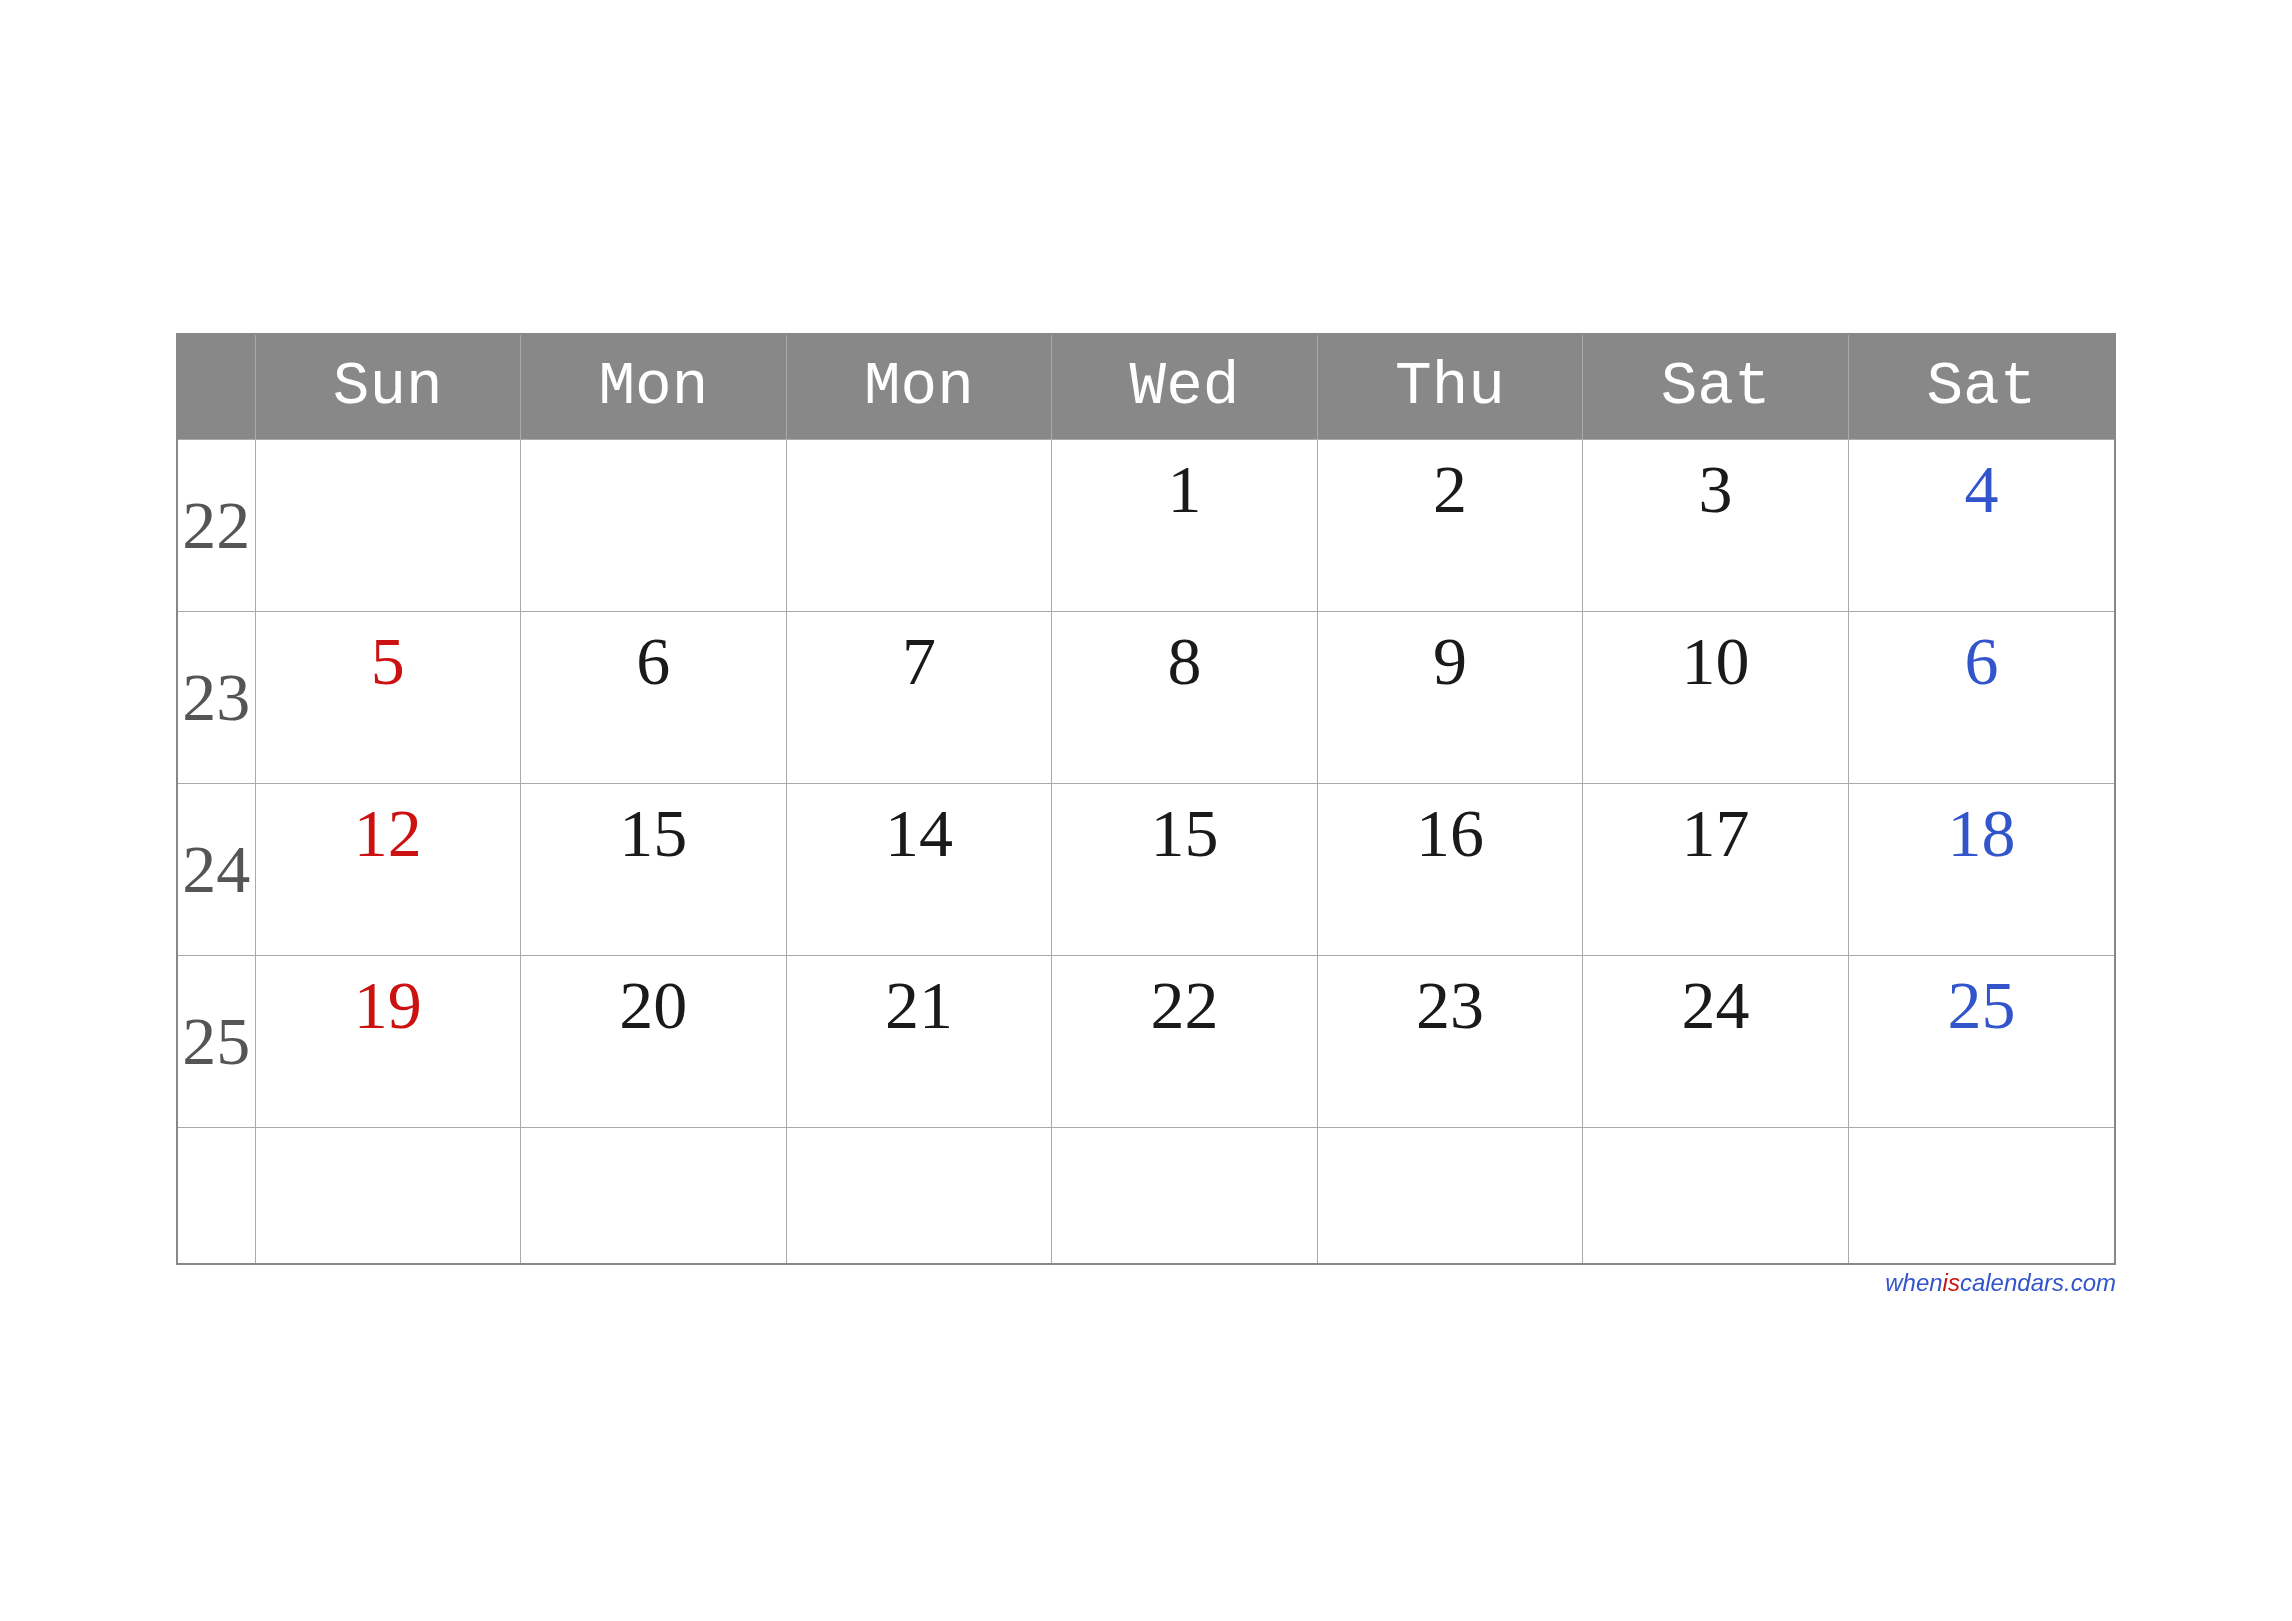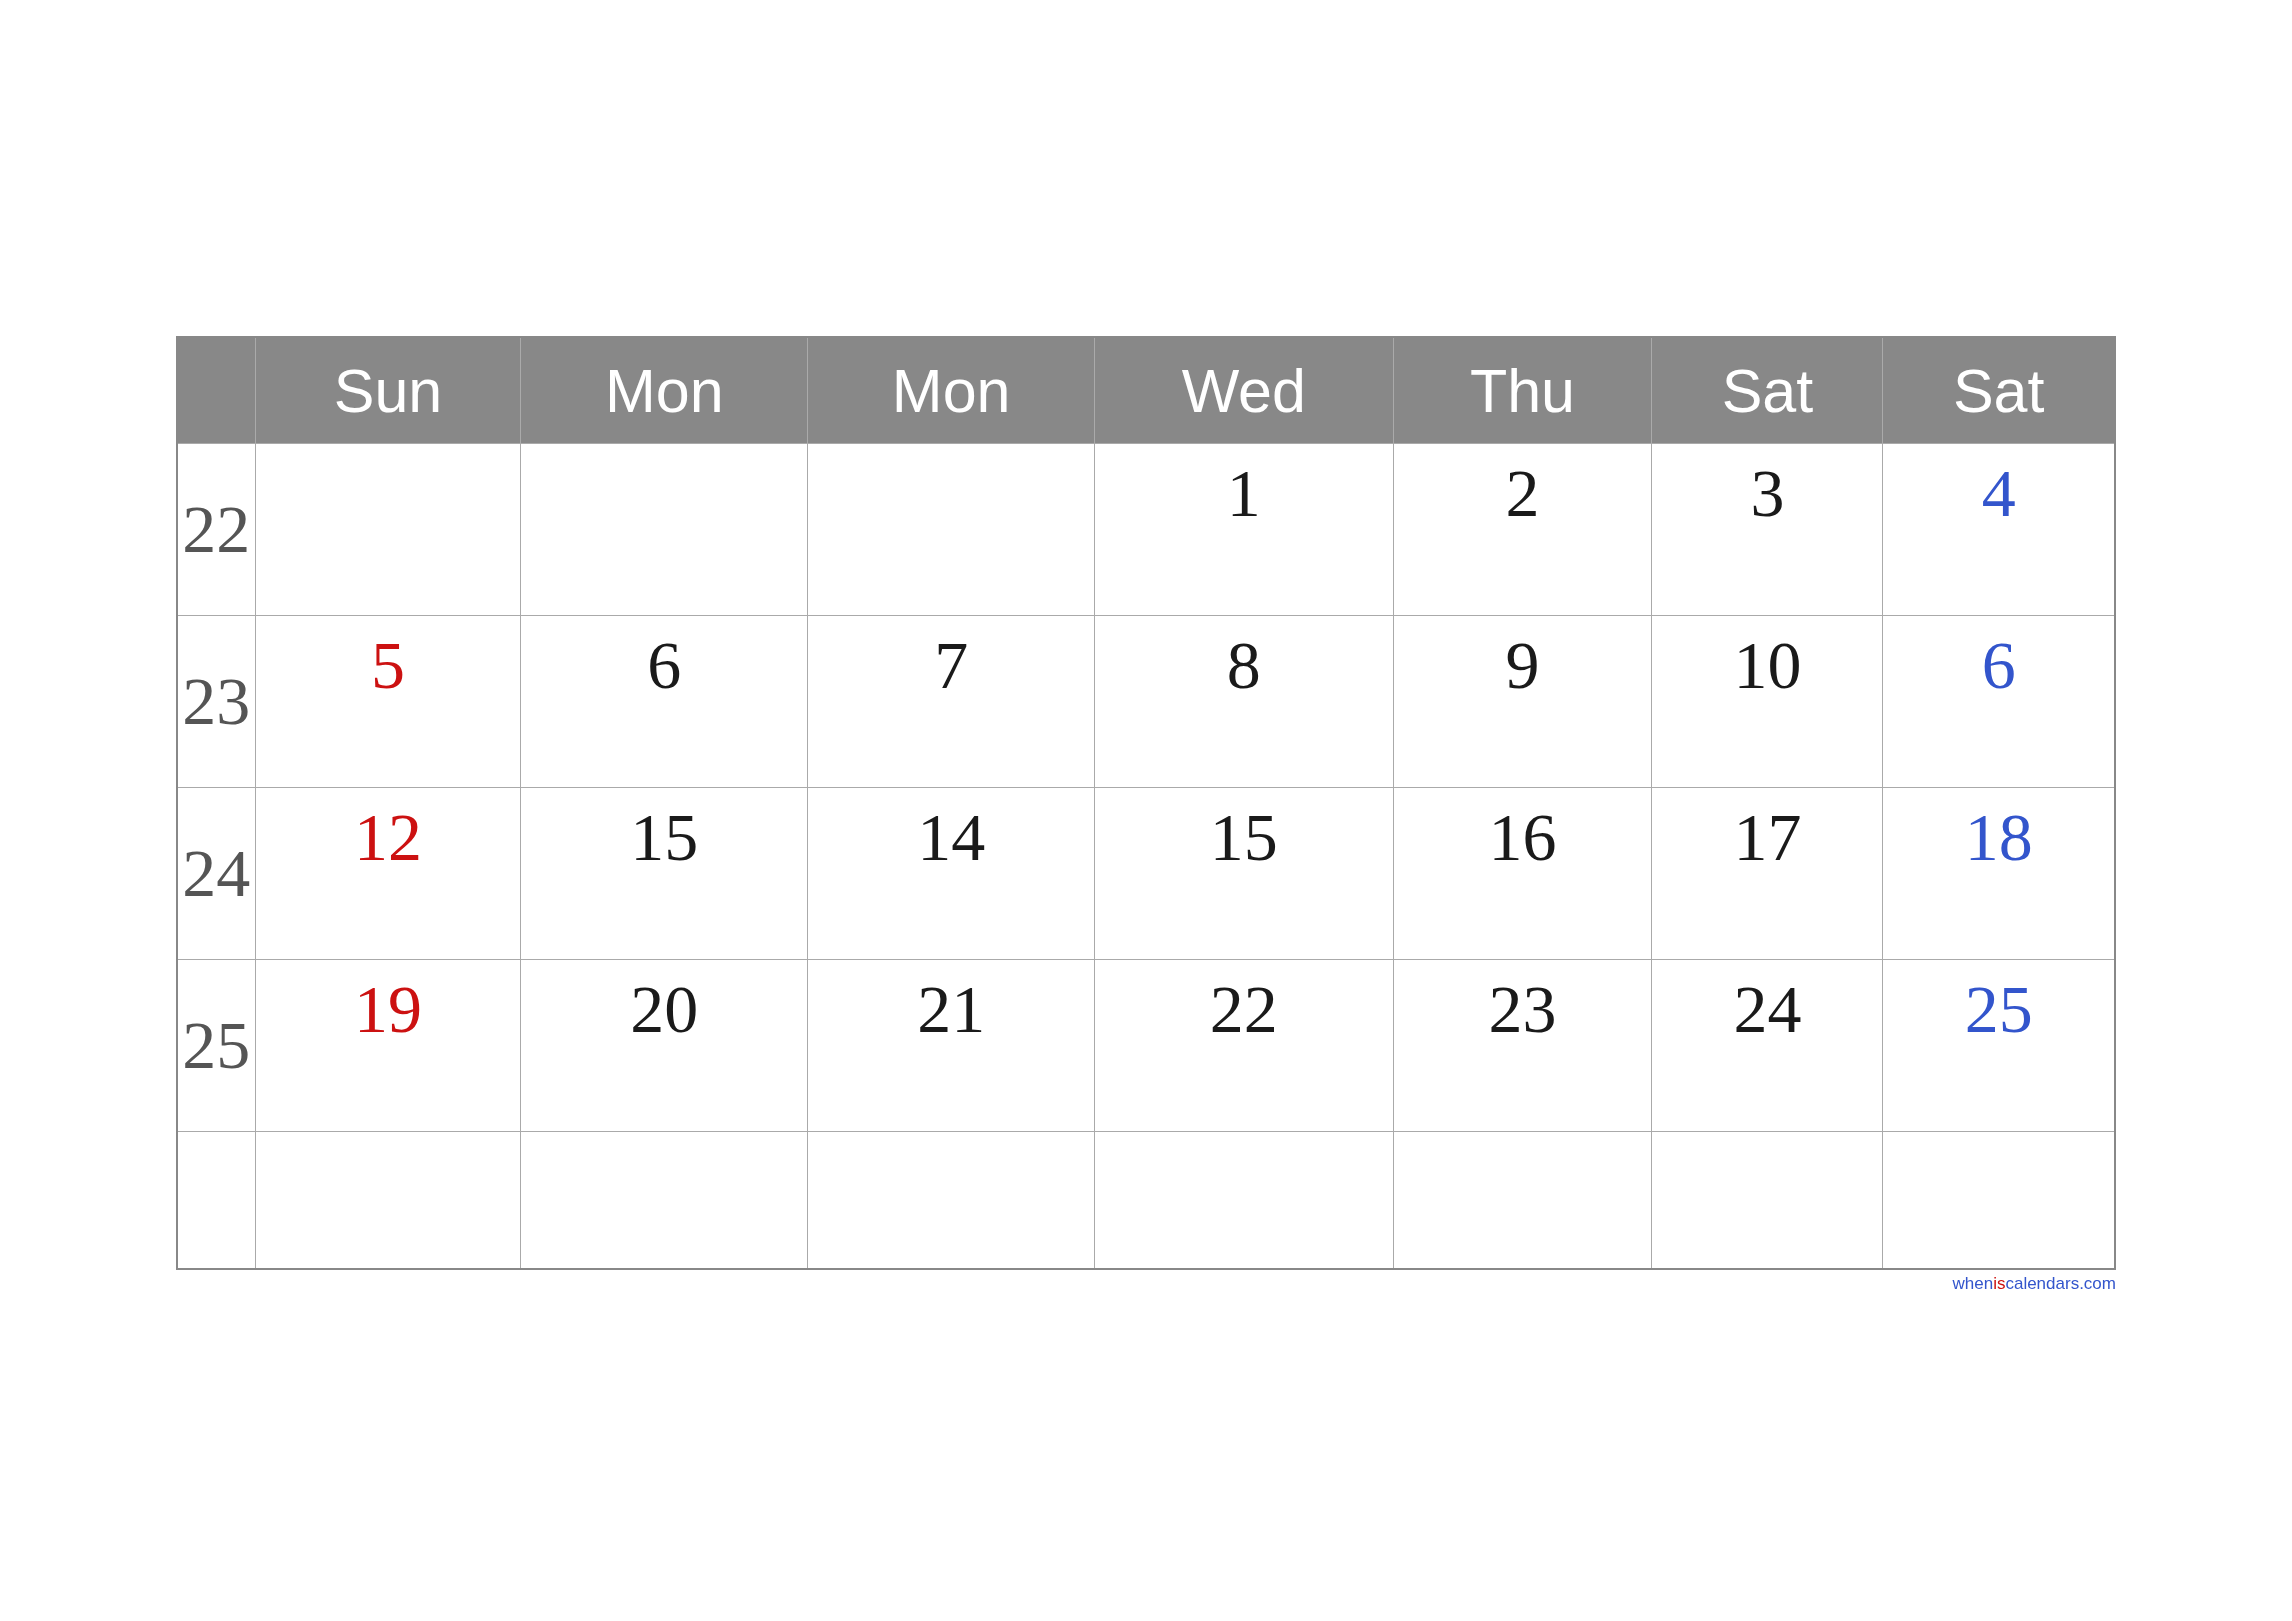--- a/index.html
+++ b/index.html
@@ -40,21 +40,21 @@
       border: 1.5px solid #aaa;
     }
 
     
     .header-row th {
       background: #888;
       color: #fff;
       text-align: center;
       padding: 17.6px 9.8px;
       font-size: 61px;
-      font-family: Liberation Sans, sans-serif;
+      font-family: Liberation Mono, monospace;
       font-weight: 400;
     }
 
     .header-row th.no-col {
       font-size: 27.4px;
       font-family: Arial, sans-serif;
       font-weight: 700;
       color: #fff;
       width: 78px;
     }
@@ -81,24 +81,25 @@
       padding: 0 !important;
     }
 
     .day-black { color: #1a1a1a; }
     .day-red { color: #cc1111; }
     .day-blue { color: #3355cc; }
     .day-empty { color: transparent; }
 
     .watermark {
       text-align: right;
-      font-size: 17px;
+      font-size: 24px;
       color: #3355cc;
       margin-top: 3.9px;
       font-family: Arial, sans-serif;
+      font-style: italic;
     }
 
     .watermark span {
       color: #cc1111;
     }
 
     
     .last-data-row td {
       height: 118px;
     }

